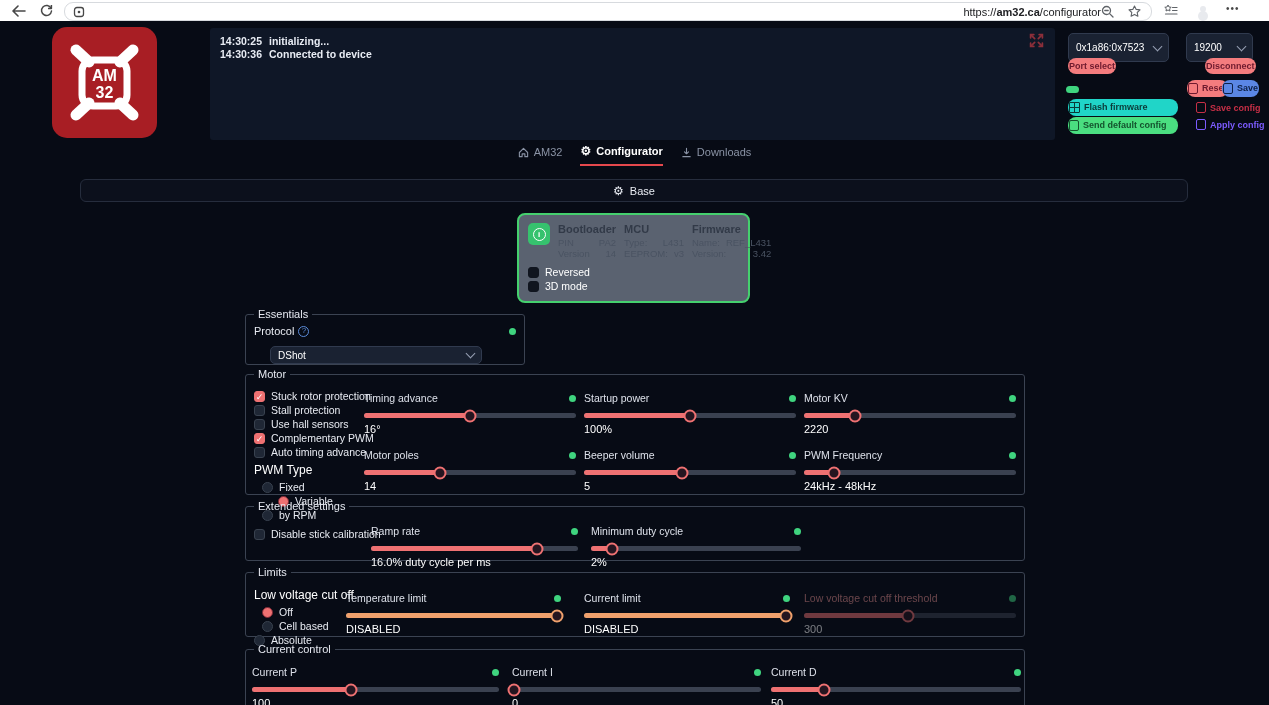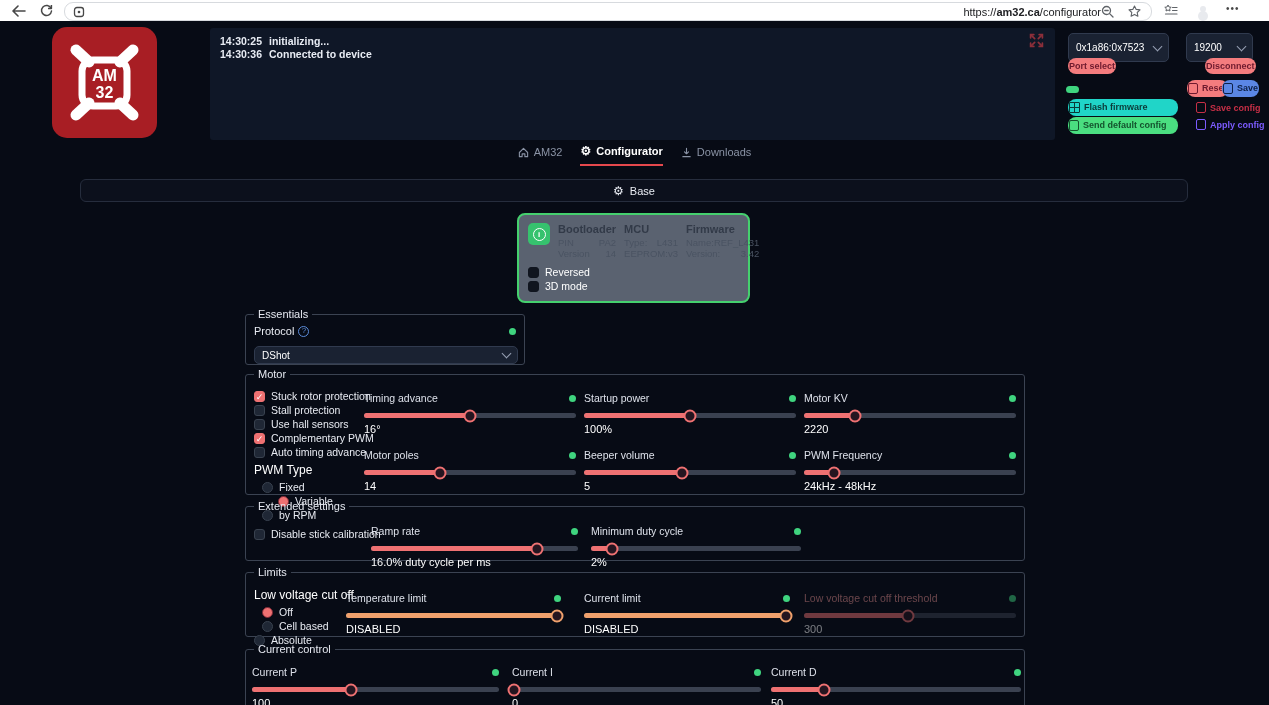--- a/index.html
+++ b/index.html
@@ -61,21 +61,21 @@
 
   
   .esc-card{left:517px;top:213px;width:233px;height:90px;box-sizing:border-box;background:#5a6270;border:2px solid #45d06e;
             border-radius:8px;padding:8px 9px;}
   .esc-top{display:flex;gap:8px;}
   .esc-info-btn{width:22px;height:22px;border-radius:5px;background:#36c26e;display:flex;align-items:center;justify-content:center;cursor:pointer;flex:none;}
   .info-circ{width:11px;height:11px;border:1.4px solid #fff;border-radius:50%;color:#fff;font-size:8px;line-height:11px;
              text-align:center;font-weight:bold;}
   .esc-col{font-size:9.5px;color:#4a5362;}
   .esc-col .ctitle{font-size:11px;font-weight:bold;color:#323a48;margin-bottom:2px;}
-  .esc-row{display:flex;justify-content:space-between;line-height:11px;}
+  .esc-row{display:flex;justify-content:space-between;gap:6px;line-height:11px;}
   .esc-col.c1{width:64px;}.esc-col.c2{width:64px;}.esc-col.c3{width:82px;}
   .esc-cbs{margin-top:7px;}
   .esc-cbs .cb .box{background:#10151f;border-color:#10151f;}
   .esc-cbs .cbl{color:#ffffff;}
 
   
   fieldset.sect{box-sizing:border-box;border:1px solid #3b4352;border-radius:3px;margin:0;padding:0;position:absolute;}
   fieldset.sect legend{font-size:11px;color:#e6e9f1;padding:0 4px;margin-left:8px;}
 
   
@@ -313,21 +313,21 @@
   </div>
 
   <fieldset class="sect" style="left:245px;top:308px;width:280px;height:57px">
     <legend>Essentials</legend>
     <div class="proto-row">
       <span class="proto-label">Protocol</span>
       <span class="help-ic">?</span>
       <span class="spacer"></span>
       <span class="dot"></span>
     </div>
-    <div class="sel abs" style="left:8px;top:26px;width:264px;height:18px">
+    <div class="sel abs" style="left:24px;top:26px;width:212px;height:18px">
       <span class="sel-val">DShot</span>
       <span class="chev"></span>
     </div>
   </fieldset>
 
   <fieldset class="sect" style="left:245px;top:368px;width:780px;height:127px">
     <legend>Motor</legend>
 
     <div class="abs" style="left:8px;top:10px;width:118px">
       <label class="cb on">

